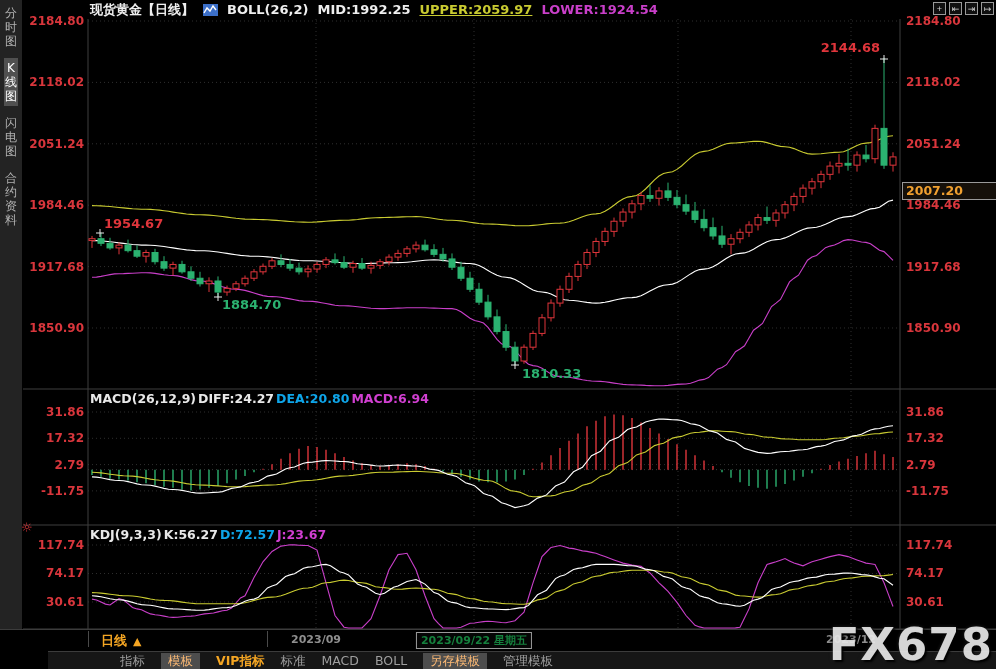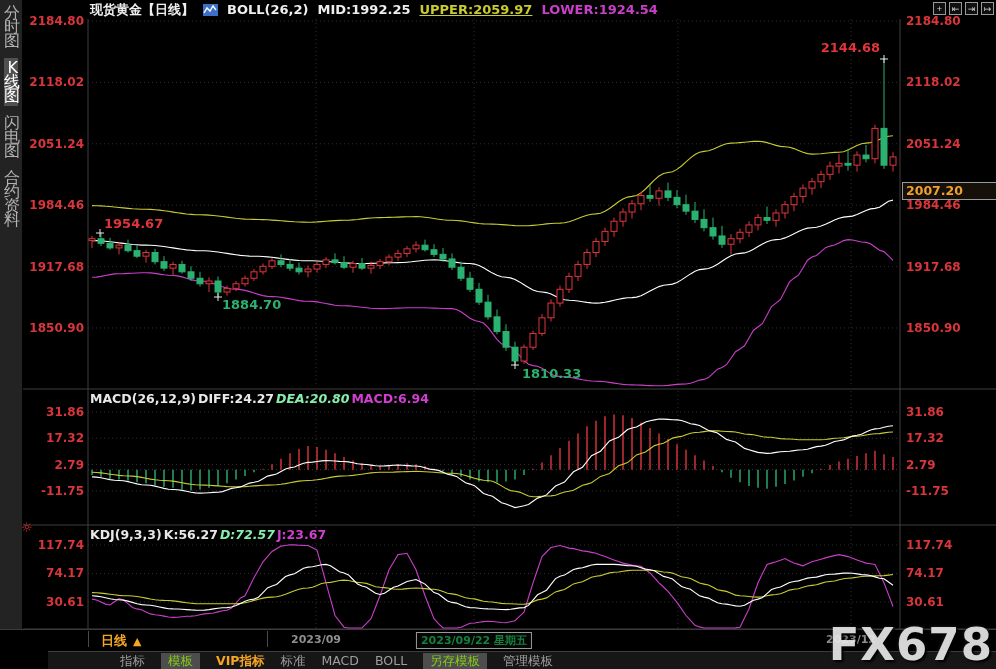--- a/index.html
+++ b/index.html
@@ -3,35 +3,35 @@
 <meta charset="utf-8">
 <style>
   html,body{margin:0;padding:0;background:#000;}
   .stage{position:relative;width:996px;height:669px;background:#000;overflow:hidden;
          font-family:"DejaVu Sans","Liberation Sans",sans-serif;}
   #chart-svg{position:absolute;left:0;top:0;z-index:1;}
   svg text{font-family:"DejaVu Sans","Liberation Sans",sans-serif;}
 
   .sidebar{position:absolute;left:0;top:0;width:22px;height:651px;background:#232323;z-index:2;}
   .side-item{width:14px;margin:3px auto 7px;word-break:break-all;line-height:14px;
-             font-size:16px;color:#b2b2b2;text-align:right;padding:3px 0;cursor:default;}
+             font-size:12px;color:#b2b2b2;text-align:center;padding:3px 0;cursor:default;}
   .side-item.active{background:#505050;color:#fff;}
 
   .header{position:absolute;left:90px;top:1px;height:17px;display:flex;align-items:center;
           gap:9px;z-index:2;font-size:13px;font-weight:700;color:#eee;white-space:nowrap;}
   .hd-upper{color:#c9cb31;text-decoration:underline;} .hd-lower{color:#c93fc9;}
   .hd-icon{width:15px;height:12px;background:#3b6fc9;display:inline-flex;}
 
   .toolbar{position:absolute;right:2px;top:2px;display:flex;gap:3px;z-index:3;}
   .tb-btn{width:13px;height:13px;border:1px solid #9a9a9a;background:#101010;color:#cfcfcf;
           font-size:9px;line-height:12px;text-align:center;padding:0;cursor:pointer;}
 
   .panel-header{position:absolute;left:90px;display:flex;gap:2px;z-index:2;font-size:12.5px;
                 font-weight:600;color:#e8e8e8;white-space:nowrap;}
-  .ph-yellow{color:#86efac;font-style:italic;} .ph-magenta{color:#d13fd1;}
+  .ph-yellow{color:#0ea5e9;} .ph-magenta{color:#d13fd1;}
   #macd-header{top:391px;} #kdj-header{top:527px;}
 
   .sun-icon{position:absolute;left:21px;top:520px;color:#df353b;font-size:13px;z-index:2;}
 
   .price-badge{position:absolute;left:902px;top:182px;width:92px;height:16px;z-index:3;
                border:1px solid #9a9a9a;background:#15100a;color:#f0a030;font-size:12.5px;
                font-weight:700;line-height:16px;padding-left:3px;}
 
   .time-row{position:absolute;left:0px;top:629px;width:996px;height:22px;z-index:2;
             border-top:1px solid #3c3c3c;background:#000;}
@@ -42,21 +42,21 @@
   .period-box .arrow{margin-left:6px;font-size:11px;}
   .t-label{position:absolute;top:3px;transform:translateX(-50%);color:#8f8f8f;
            font-size:11px;font-weight:600;white-space:nowrap;}
   .t-label.boxed{border:1px solid #9a9a9a;color:#15803d;background:#050505;
                  padding:0 4px;line-height:15px;top:2px;}
 
   .tab-bar{position:absolute;left:0;top:651px;width:996px;height:18px;background:#161616;
            border-top:1px solid #3c3c3c;display:flex;align-items:center;gap:16px;
            padding-left:72px;box-sizing:border-box;z-index:2;margin-left:48px;}
   .tab{font-size:12.5px;color:#9f9f9f;line-height:16px;cursor:pointer;white-space:nowrap;}
-  .tab.selected{background:#4d4d4d;color:#84cc16;padding:0 7px;}
+  .tab.selected{background:#4d4d4d;color:#fdba74;padding:0 7px;}
   .tab.vip{color:#f5a623;font-weight:600;}
 
   .watermark{position:absolute;right:3px;bottom:2px;z-index:6;font-size:45px;font-weight:700;
              color:#e6e6e6;letter-spacing:1px;opacity:.93;
              text-shadow:2px 2px 2px #000,0 0 4px #222;line-height:1;}
 </style>
 </head>
 <body>
 
 <div class="stage">

